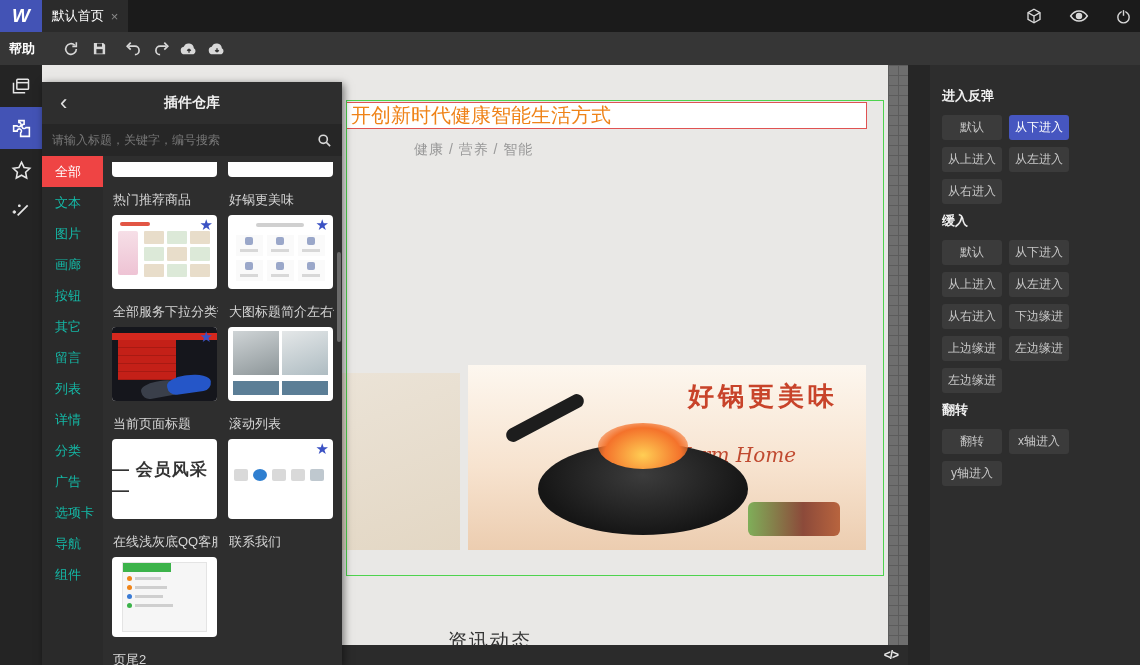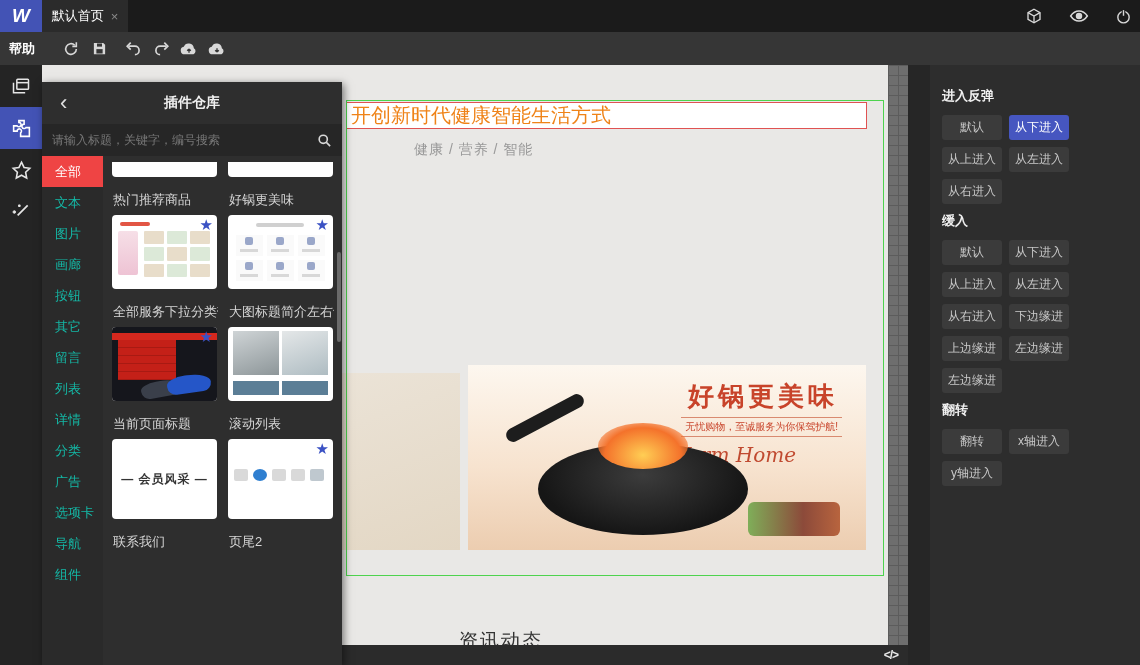--- a/index.html
+++ b/index.html
@@ -74,21 +74,21 @@
   #wok-title { position:absolute; right:28px; top:14px; color:#c8432a; font-size:26px; font-weight:bold; letter-spacing:4px; }
   #wok-sub { position:absolute; right:24px; top:52px; color:#c8432a; font-size:10px;
     border-top:1px solid #d98a70; border-bottom:1px solid #d98a70; padding:2px 4px; }
   #wok-script { position:absolute; right:70px; top:78px; color:#c04a30; font-size:20px; font-style:italic;
     font-family:"DejaVu Serif", serif; }
   .wok-pan { position:absolute; left:70px; top:78px; width:210px; height:92px; background:radial-gradient(ellipse at 50% 35%,#3c3c3c,#161616 70%); border-radius:50%; }
   .wok-handle { position:absolute; left:34px; top:46px; width:86px; height:14px; background:#1d1d1d; border-radius:8px; transform:rotate(-28deg); }
   .wok-flame { position:absolute; left:130px; top:58px; width:90px; height:46px;
     background:radial-gradient(ellipse at 50% 70%,#ffce54,#f4722b 60%,rgba(244,114,43,0)); border-radius:50%; }
   .wok-food { position:absolute; right:26px; bottom:14px; width:92px; height:34px; background:linear-gradient(90deg,#7fae59,#8c4a3a 60%,#b8643e); border-radius:6px; }
-  #news-title { left:417px; top:563px; font-size:19px; color:#333; letter-spacing:2px; }
+  #news-title { left:406px; top:563px; font-size:19px; color:#333; letter-spacing:2px; }
 
   
   .kettle-body { position:absolute; right:40px; top:32px; width:92px; height:118px;
     background:linear-gradient(90deg,#b9bcc0,#eceeef 45%,#9fa3a8); border-radius:10px 10px 14px 14px; }
   .kettle-lid { position:absolute; right:48px; top:22px; width:76px; height:14px; background:#2c2c2e; border-radius:6px; }
   .kettle-handle { position:absolute; right:28px; top:30px; width:26px; height:86px; background:#2c2c2e;
     border-radius:10px; transform:rotate(8deg); }
   .glass { position:absolute; background:linear-gradient(180deg,#f6c044,#ef8e1f); border-radius:4px 4px 8px 8px; opacity:.92; }
   .g1 { left:120px; top:36px; width:42px; height:96px; border-radius:8px 8px 16px 16px; }
   .g2 { left:196px; top:48px; width:30px; height:104px; }
@@ -150,21 +150,21 @@
     background-image:repeating-linear-gradient(#c42018 0 7px, #a81a13 7px 8px); }
   .pv-shoe { position:absolute; right:6px; bottom:8px; width:44px; height:18px; background:#2556c8; border-radius:50% 60% 10px 10px; transform:rotate(-8deg); }
   .pv-shoe2 { position:absolute; right:36px; bottom:4px; width:40px; height:16px; background:#3a3f4a; border-radius:50% 60% 10px 10px; transform:rotate(-10deg); }
   
   .pv-photo { position:absolute; top:4px; width:46px; height:44px; background:linear-gradient(160deg,#cfd4d6,#8d9699); }
   .pv-photo.l { left:5px; } .pv-photo.r { right:5px; background:linear-gradient(160deg,#e4e7e8,#aebcc2); }
   .pv-cap { position:absolute; bottom:6px; width:46px; height:14px; background:#5b7e96; }
   .pv-cap.l { left:5px; } .pv-cap.r { right:5px; }
   
   .pv-center-text { position:absolute; inset:0; display:flex; align-items:center; justify-content:center;
-    color:#333; font-size:12px; font-weight:bold; letter-spacing:1px; }
+    color:#333; font-size:17px; font-weight:bold; letter-spacing:1px; }
   
   .pv-logos { position:absolute; left:6px; top:30px; width:93px; display:flex; gap:5px; }
   .pv-logos i { width:14px; height:12px; background:#d9d9d9; border-radius:2px; }
   .pv-logos i:nth-child(2) { background:#2f7fd0; border-radius:50%; }
   .pv-logos i:nth-child(5) { background:#bfc8cf; }
   
   .pv-numpanel { position:absolute; left:8px; top:6px; right:8px; bottom:6px; background:#f1f1f1;
     display:flex; align-items:center; justify-content:center; color:#e25544; font-size:22px; }
   
   .pv-qq { position:absolute; left:10px; top:5px; right:10px; bottom:5px; background:#f6f6f6; border:1px solid #e4e4e4; }
@@ -193,21 +193,20 @@
 
   <div id="canvas" class="abs">
 
     <div id="banner2" class="abs">
       <div id="b2-toast">
         <div class="toast" style="left:18px;top:48px;width:70px;height:64px;transform:rotate(-8deg);"></div>
         <div class="toast" style="left:52px;top:34px;width:74px;height:68px;transform:rotate(6deg);"></div>
       </div>
       <div id="b2-wok">
         <div id="wok-title">好锅更美味</div>
-        <div id="wok-sub">无忧购物，至诚服务为你保驾护航!</div>
         <div id="wok-script">Warm Home</div>
         <div class="wok-handle"></div>
         <div class="wok-pan"></div>
         <div class="wok-flame"></div>
         <div class="wok-food"></div>
       </div>
     </div>
 
     <div id="heading-box" class="abs">开创新时代健康智能生活方式</div>
     <div id="tagline" class="abs">健康 / 营养 / 智能</div>
@@ -465,20 +464,44 @@
                 <i></i>
                 <i></i>
                 <i></i>
                 <i></i>
                 <i></i>
               </div>
             <span class="star">★</span>
           </div>
         </div>
 
+        <div class="card-cell">
+          <div class="card-title">在线浅灰底QQ客服</div>
+          <div class="card tall">
+            <div class="pv-qq">
+              <div class="pv-qq-head"></div>
+              <div class="pv-qq-row">
+                  <span class="pv-dot" style="background:#f08519"></span>
+                  <span class="pv-bar" style="max-width:26px"></span>
+                </div>
+              <div class="pv-qq-row">
+                  <span class="pv-dot" style="background:#f08519"></span>
+                  <span class="pv-bar" style="max-width:32px"></span>
+                </div>
+              <div class="pv-qq-row">
+                  <span class="pv-dot" style="background:#3a7bd5"></span>
+                  <span class="pv-bar" style="max-width:28px"></span>
+                </div>
+              <div class="pv-qq-row">
+                  <span class="pv-dot" style="background:#3cb34a"></span>
+                  <span class="pv-bar" style="max-width:38px"></span>
+                </div>
+            </div>
+          </div>
+        </div>
 
         <div class="card-cell">
           <div class="card-title">联系我们</div>
         </div>
         <div class="card-cell">
           <div class="card-title">页尾2</div>
         </div>
       </div>
     </div>
     <div id="pp-scrollbar"></div>

